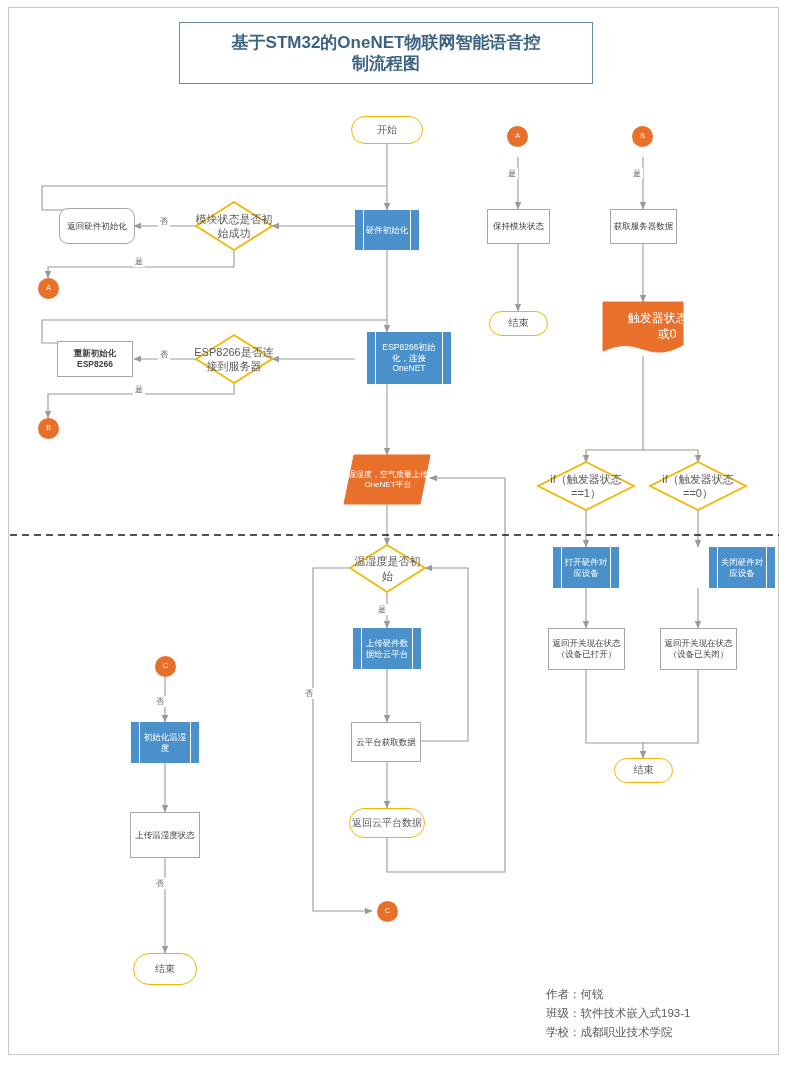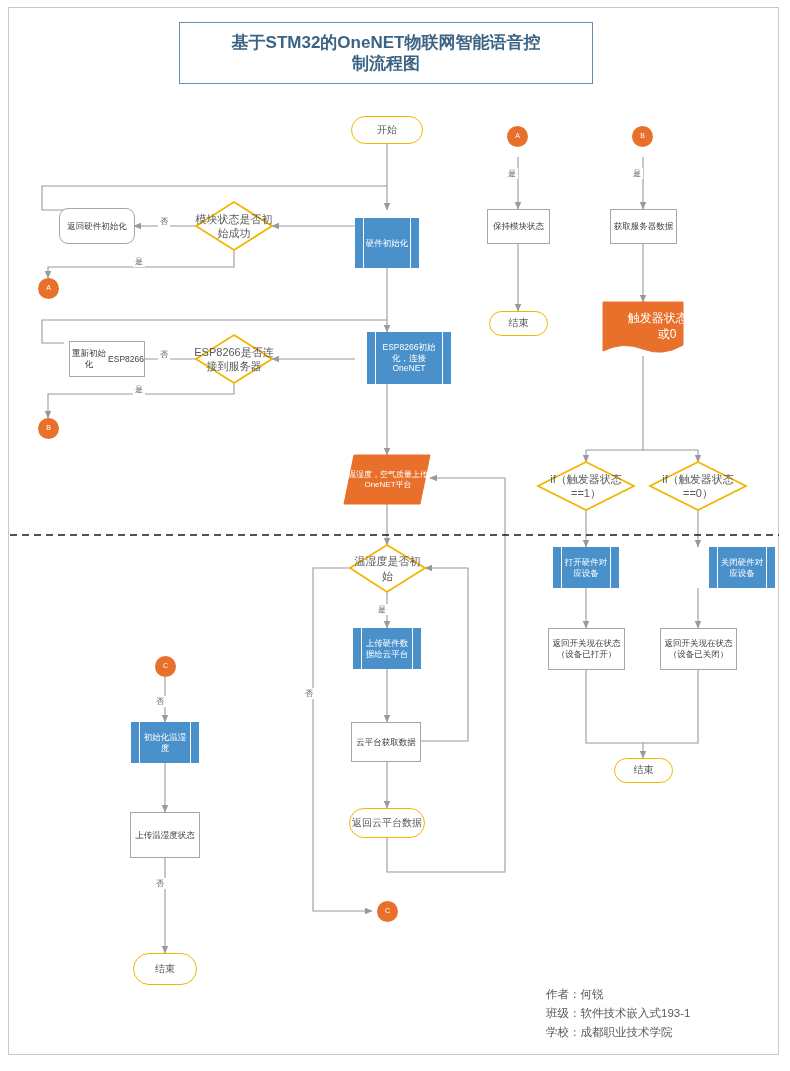--- a/index.html
+++ b/index.html
@@ -146,21 +146,21 @@
 
 <div class="node title-box" style="left:179px;top:22px;width:414px;height:62px;flex-direction:column;">
   <span>基于STM32的OneNET物联网智能语音控</span>
   <span>制流程图</span>
 </div>
 
 <div class="node term" style="left:351px;top:116px;width:72px;height:28px;">
   <span>开始</span>
 </div>
 
-<div class="node proc" style="left:355px;top:218px;width:64px;height:50px;position:absolute;">
+<div class="node proc" style="left:355px;top:210px;width:64px;height:40px;position:absolute;">
   <div class="inner"></div>
   <span class="lbl">硬件初始化</span>
 </div>
 
 <div class="node proc" style="left:367px;top:332px;width:84px;height:52px;">
   <div class="inner"></div>
   <span class="lbl">ESP8266初始化，连接OneNET</span>
 </div>
 
 <div class="diamond-wrap" style="left:192px;top:202px;width:84px;height:48px;">
@@ -168,21 +168,21 @@
 </div>
 
 <div class="diamond-wrap" style="left:192px;top:335px;width:84px;height:48px;">
   <div class="txt">ESP8266是否连接到服务器</div>
 </div>
 
 <div class="node box" style="left:59px;top:208px;width:76px;height:36px;border-radius:9px;">
   <span>返回硬件初始化</span>
 </div>
 
-<div class="node box" style="left:69px;top:341px;width:76px;height:36px;flex-direction:row;">
+<div class="node box" style="left:57px;top:341px;width:76px;height:36px;flex-direction:column;font-weight:bold;">
   <span>重新初始化</span>
   <span>ESP8266</span>
 </div>
 
 <div class="para" style="left:348px;top:460px;width:80px;height:40px;display:flex;align-items:center;justify-content:center;text-align:center;line-height:1.3;">
   <span>温湿度，空气质量上传OneNET平台</span>
 </div>
 
 <div class="node conn" style="left:38px;top:278px;width:21px;height:21px;">
   <span>A</span>

